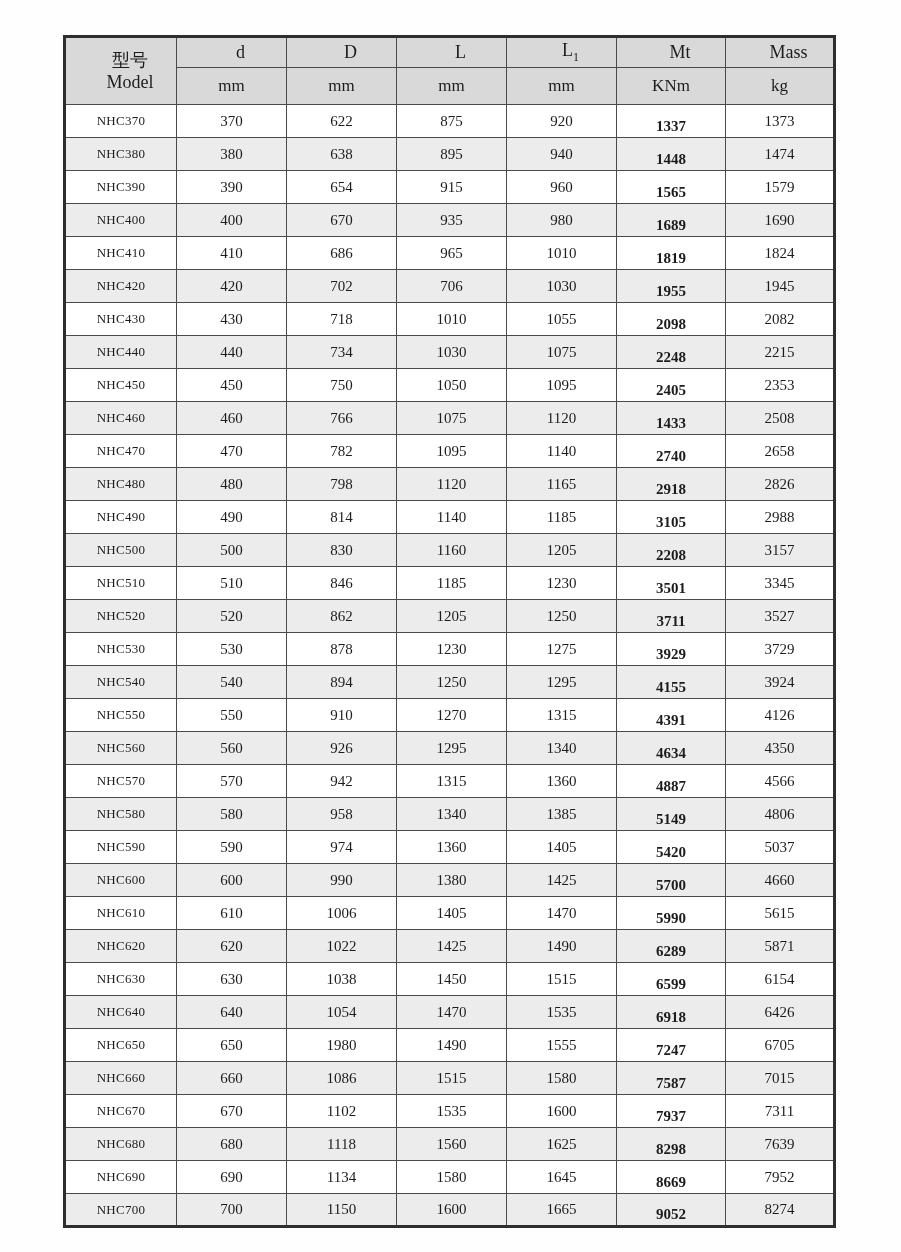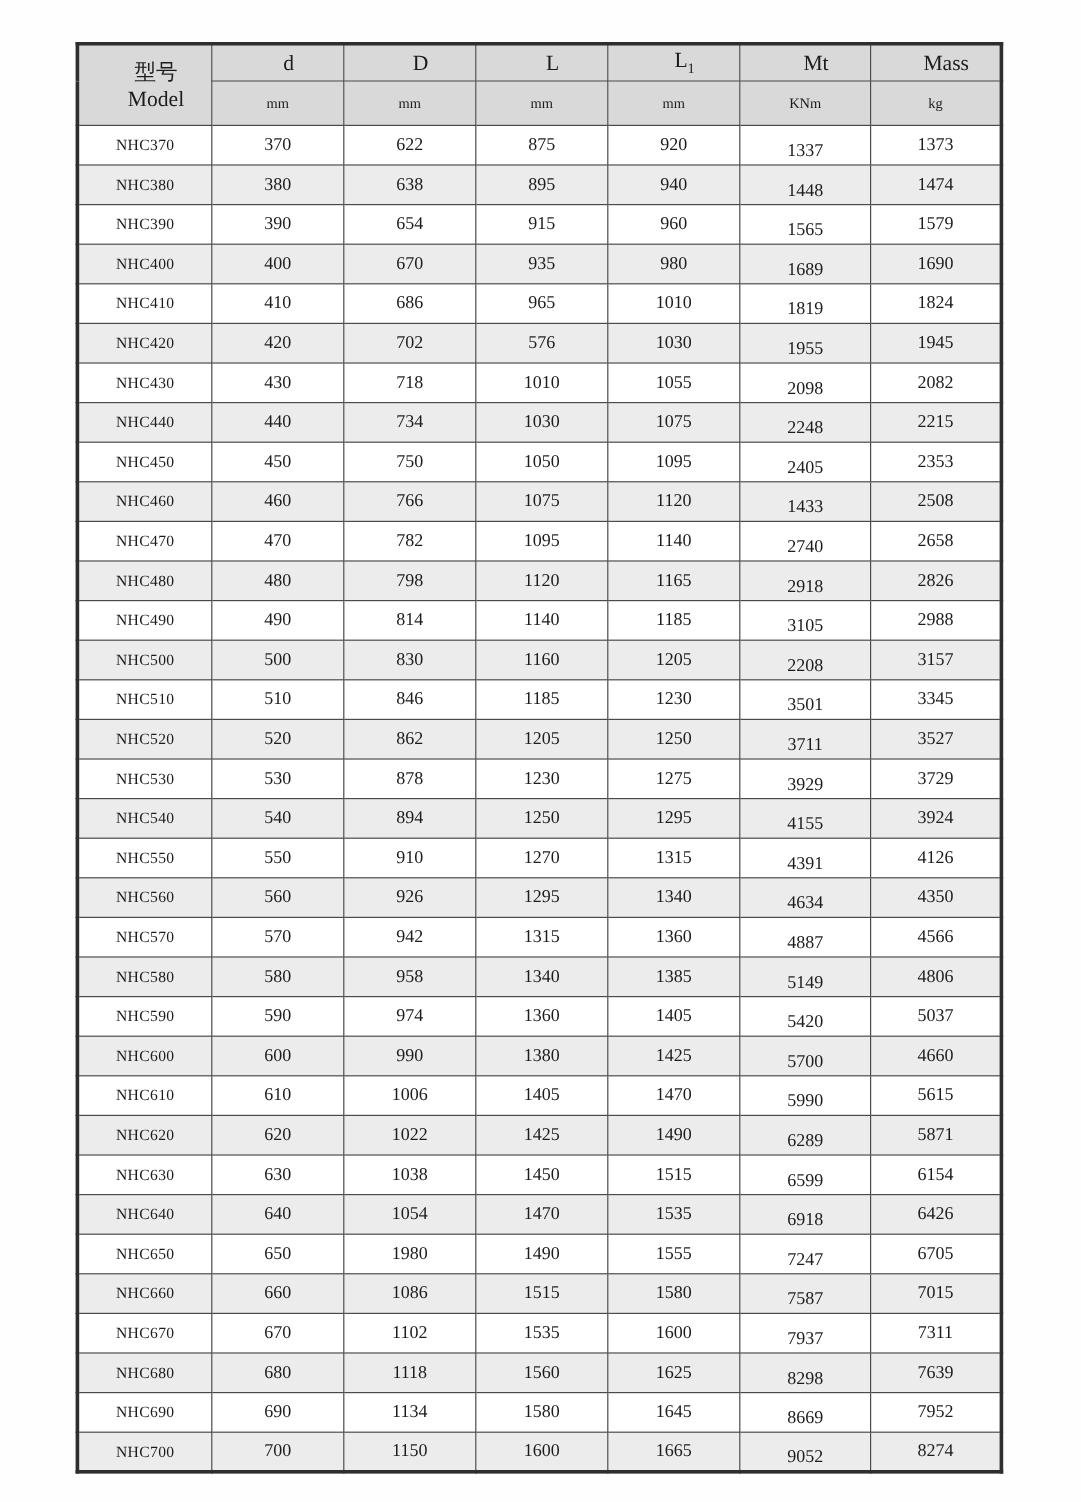--- a/index.html
+++ b/index.html
@@ -37,37 +37,38 @@
     text-align: center;
     vertical-align: middle;
     overflow: hidden;
     white-space: nowrap;
   }
   thead th {
     background: var(--header_bg);
     font-weight: normal;
   }
   tr.hdr-names th { height: 31px; font-size: 18px; padding-left: 18px; }
-  tr.hdr-units th { height: 37px; font-size: 12px; margin-left: 38px; }
+  tr.hdr-units th { height: 37px; font-size: 17px; margin-left: 38px; }
   th.model-th {
     font-size: 17px;
     line-height: 1.25;
   }
   th sub { font-size: 12px; }
   tbody td {
     height: 33px;
     font-size: 15px;
     background: #ffffff;
   }
   tbody tr.alt td { background: var(--alt_row_bg); }
   tbody td:first-child { font-size: 13px; letter-spacing: 0.3px; }
   
   tbody td:nth-child(6) {
     vertical-align: bottom;
     padding-bottom: 2px;
+    font-weight: bold;
   }
 </style>
 </head>
 <body>
 
 <div class="page">
   <table class="spec">
     <colgroup>
       <col style="width:112px">
         <col style="width:110px">
@@ -142,21 +143,21 @@
           <td>686</td>
           <td>965</td>
           <td>1010</td>
           <td>1819</td>
           <td>1824</td>
         </tr>
         <tr class="alt">
           <td>NHC420</td>
           <td>420</td>
           <td>702</td>
-          <td>576</td>
+          <td>706</td>
           <td>1030</td>
           <td>1955</td>
           <td>1945</td>
         </tr>
         <tr>
           <td>NHC430</td>
           <td>430</td>
           <td>718</td>
           <td>1010</td>
           <td>1055</td>

